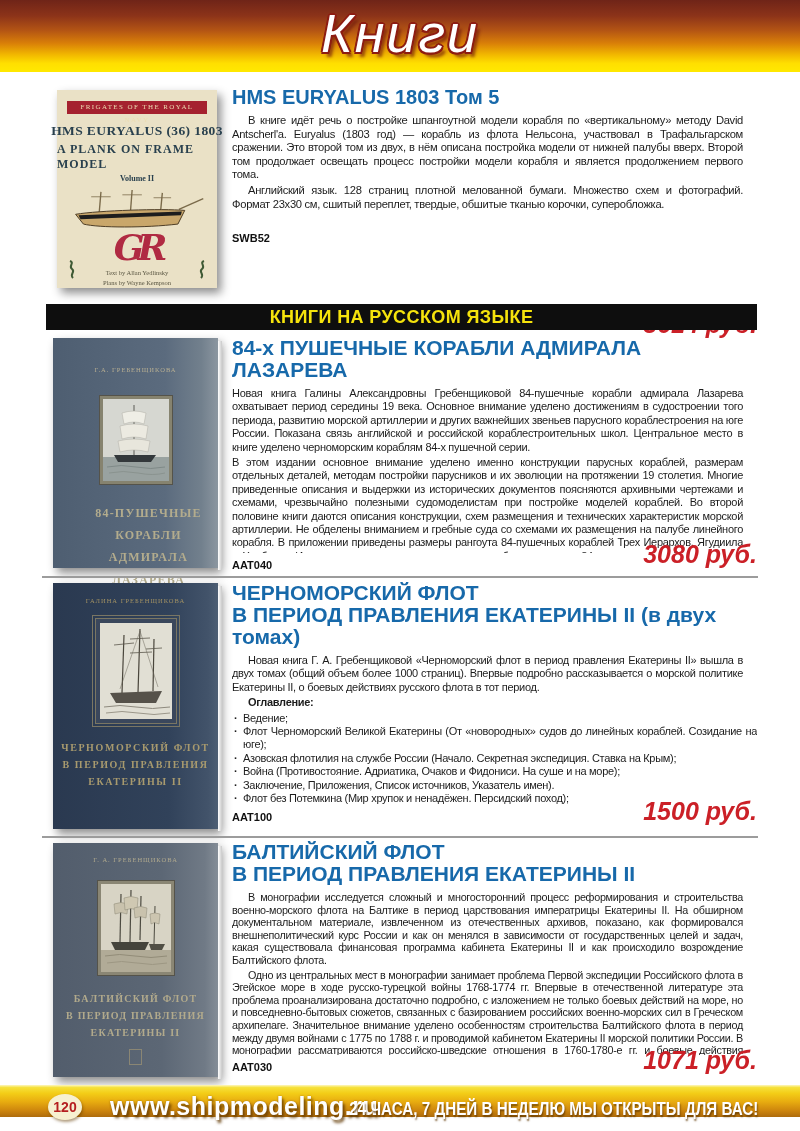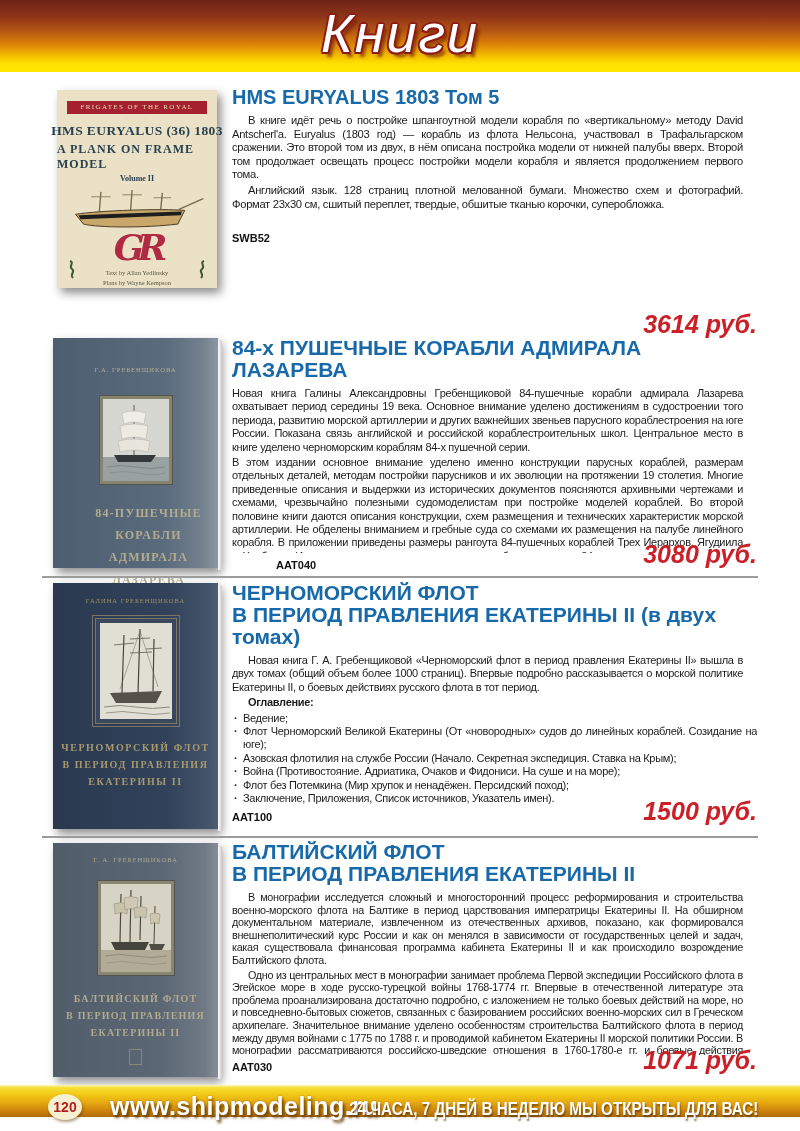--- a/index.html
+++ b/index.html
@@ -76,21 +76,21 @@
   .info1 p{font-size:11.2px;line-height:13.6px;letter-spacing:-0.3px;}
   .info2 p,.info3 p{font-size:11px;line-height:13.4px;letter-spacing:-0.3px;}
   .info4 p{font-size:10.8px;line-height:12.6px;letter-spacing:-0.3px;}
   .indent{text-indent:16px;}
   .toc-head{font-weight:bold;}
   .toc-item{position:relative;margin:0;padding-left:11px;text-align:justify;color:#1c1c1c;
     font-size:11px;line-height:13.4px;letter-spacing:-0.3px;}
   .toc-item::before{content:"·";position:absolute;left:2px;top:0;font-weight:bold;}
 
   .code{position:absolute;left:232px;font-size:11px;font-weight:bold;color:#111;}
-  .code1{top:232px;} .code2{top:559px;margin-left:44px;} .code3{top:811px;} .code4{top:1061px;}
+  .code1{top:232px;} .code2{top:559px;} .code3{top:811px;} .code4{top:1061px;}
   .price{position:absolute;right:43px;font-size:25px;font-weight:bold;font-style:italic;color:#cb2027;white-space:nowrap;}
   .price1{top:270px;margin-top:40px;} .price2{top:540px;} .price3{top:797px;} .price4{top:1046px;}
 
   
   .section-bar{position:absolute;left:46px;top:304px;width:711px;height:26px;background:#0e0e0e;
     display:flex;align-items:center;justify-content:center;}
   .section-bar span{color:#f5e30c;font-weight:bold;font-size:18px;letter-spacing:.4px;}
   .divider{position:absolute;left:42px;width:716px;border-top:2px solid #9c9c9c;}
   .divider1{top:576px;} .divider2{top:836px;}
 
@@ -149,20 +149,23 @@
   <div class="info info1">
     <h2 class="btitle">
       <span>HMS EURYALUS 1803 Том 5</span>
     </h2>
     <p class="indent">В книге идёт речь о постройке шпангоутной модели корабля по «вертикальному» методу David Antscherl'a. Euryalus (1803 год) — корабль из флота Нельсона, участвовал в Трафальгарском сражении. Это второй том из двух, в нём описана постройка модели от нижней палубы вверх. Второй том продолжает освещать процесс постройки модели корабля и является продолжением первого тома.</p>
     <p class="indent">Английский язык. 128 страниц плотной мелованной бумаги. Множество схем и фотографий. Формат 23х30 см, сшитый переплет, твердые, обшитые тканью корочки, суперобложка.</p>
   </div>
   <div class="code code1">SWB52</div>
   <div class="price price1">3614 руб.</div>
 
+  <div class="section-bar">
+    <span>КНИГИ НА РУССКОМ ЯЗЫКЕ</span>
+  </div>
 
   <div class="cover cover2 hardcover">
     <div class="cv-inner">
       <div class="cv-author">Г.А. ГРЕБЕНЩИКОВА</div>
       <div class="cv-frame">
         <svg class="cv-pic" width="66" height="82" viewBox="0 0 66 82">
           <rect width="66" height="58" fill="#d6d7d1"></rect>
           <rect y="58" width="66" height="24" fill="#99a2a0"></rect>
           <line x1="31" y1="6" x2="31" y2="58" stroke="#5a5a55" stroke-width="1"></line>
           <path d="M19 14 Q31 10 43 14 L41 25 Q31 21 21 25 Z" fill="#efeee6" stroke="#b0afa6" stroke-width="0.5"></path>
@@ -223,22 +226,22 @@
     <h2 class="btitle">
       <span>ЧЕРНОМОРСКИЙ ФЛОТ</span>
       <span>В ПЕРИОД ПРАВЛЕНИЯ ЕКАТЕРИНЫ II (в двух томах)</span>
     </h2>
     <p class="indent">Новая книга Г. А. Гребенщиковой «Черноморский флот в период правления Екатерины II» вышла в двух томах (общий объем более 1000 страниц). Впервые подробно рассказывается о морской политике Екатерины II, о боевых действиях русского флота в тот период.</p>
     <p class="indent toc-head">Оглавление:</p>
     <div class="toc-item">Ведение;</div>
     <div class="toc-item">Флот Черноморский Великой Екатерины (От «новородных» судов до линейных кораблей. Созидание на юге);</div>
     <div class="toc-item">Азовская флотилия на службе России (Начало. Секретная экспедиция. Ставка на Крым);</div>
     <div class="toc-item">Война (Противостояние. Адриатика, Очаков и Фидониси. На суше и на море);</div>
+    <div class="toc-item">Заключение, Приложения, Список источников, Указатель имен).</div>
     <div class="toc-item">Флот без Потемкина (Мир хрупок и ненадёжен. Персидский поход);</div>
-    <div class="toc-item">Заключение, Приложения, Список источников, Указатель имен).</div>
   </div>
   <div class="code code3">AAT100</div>
   <div class="price price3">1500 руб.</div>
   <div class="divider divider2"></div>
 
   <div class="cover cover4 hardcover">
     <div class="cv-inner">
       <div class="cv-author">Г. А. ГРЕБЕНЩИКОВА</div>
       <div class="cv-frame">
         <svg class="cv-pic" width="70" height="88" viewBox="0 0 70 88">

